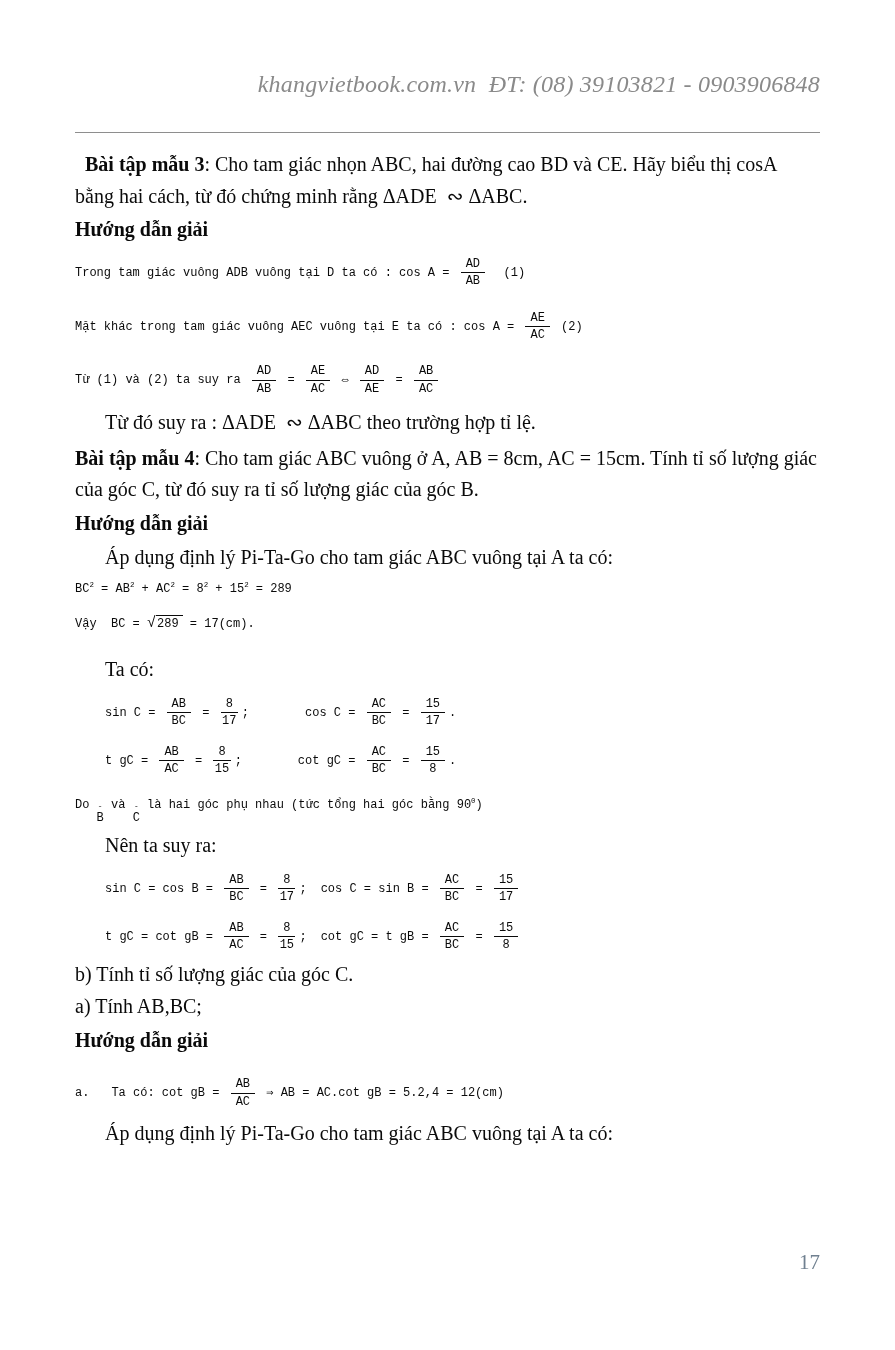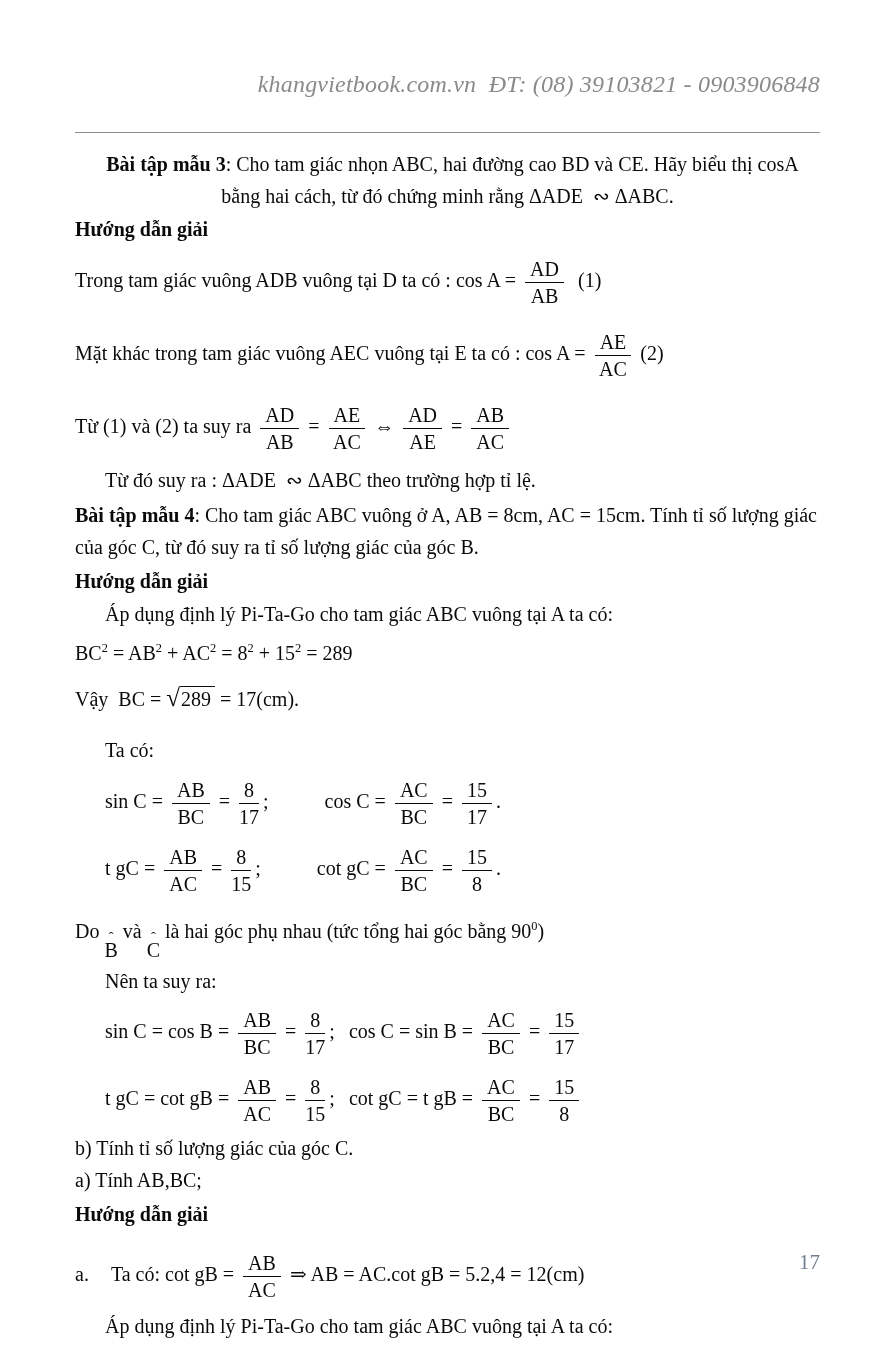--- a/index.html
+++ b/index.html
@@ -11,23 +11,23 @@
   .page{padding:0 75px;}
   .header{
     margin-top:44px;padding-bottom:7px;border-bottom:1.5px solid #8e8e8e;
     text-align:right;font-style:italic;font-size:24px;color:#8a8a8a;
     letter-spacing:.2px;white-space:pre-wrap;
   }
   .para{font-size:20px;line-height:1.58;margin:0;white-space:pre-wrap;}
   .b{font-weight:bold;}
   .center-bold{text-align:left;font-weight:bold;}
   .ind{padding-left:30px;}
-  .ind-sm{text-indent:10px;text-align:center;}
+  .ind-sm{text-indent:10px;}
   
-  .mexpr{font-size:20px;line-height:1.3;white-space:pre-wrap;padding:7px 0;}
+  .mexpr{font-size:12px;line-height:1.3;white-space:pre-wrap;padding:7px 0;font-family:Liberation Mono, monospace;}
   .frac{
     display:inline-flex;flex-direction:column;align-items:center;
     vertical-align:middle;margin:0 4px;line-height:1.2;text-align:center;
   }
   .frac .num{border-bottom:1.4px solid #0a0a0a;padding:0 5px 1px;}
   .frac .den{padding-top:1px;}
   sup{font-size:0.62em;line-height:0;}
   .sqrt .radicand{border-top:1.6px solid #0a0a0a;padding:1px 4px 0 1px;}
   .sqrt .rad{font-size:1.25em;}
   .hat{display:inline-flex;flex-direction:column;align-items:center;

